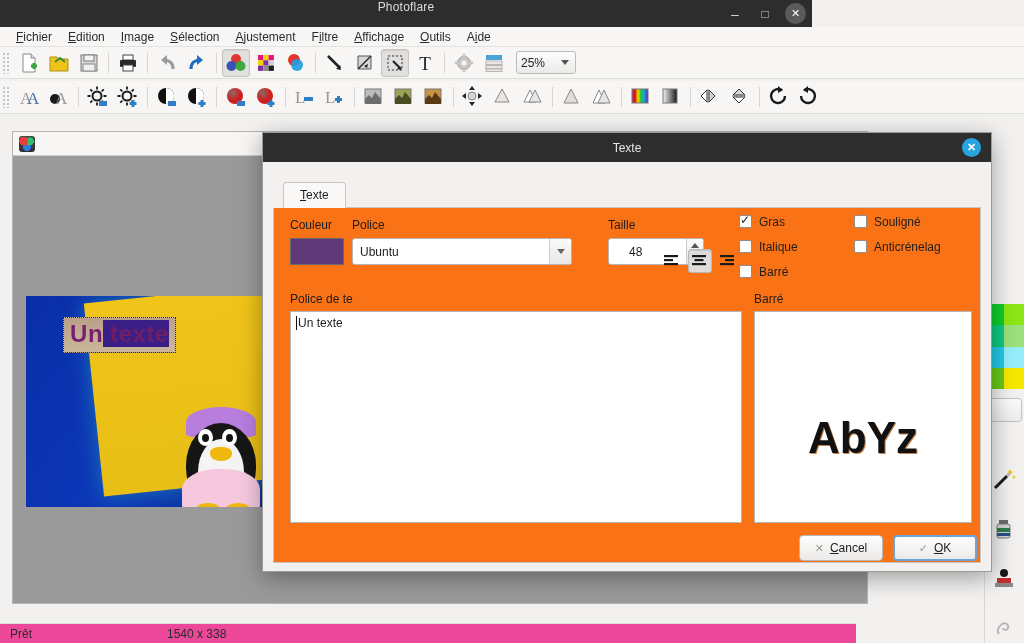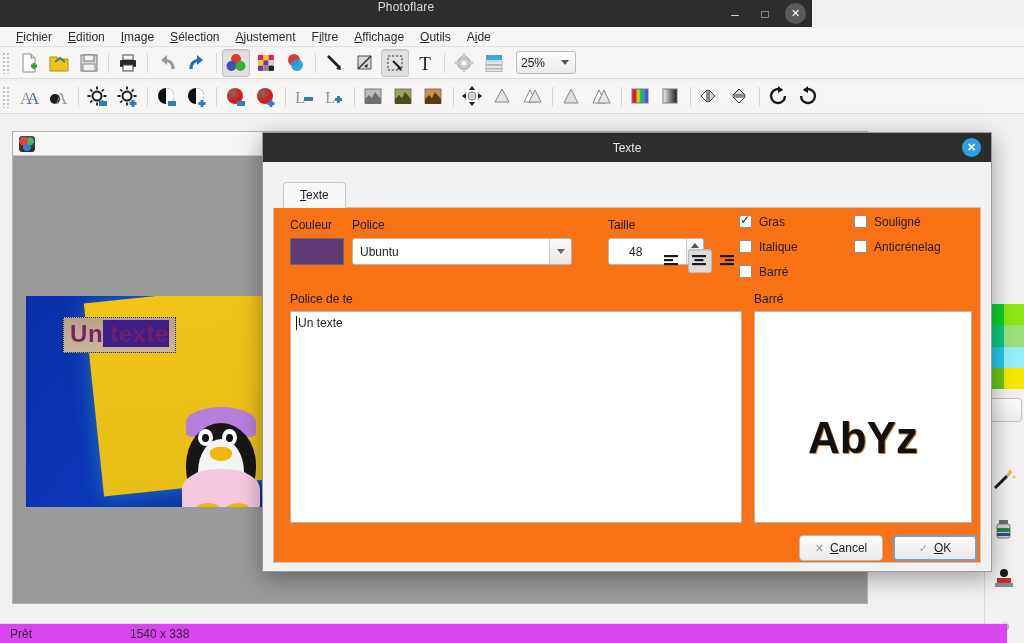--- a/index.html
+++ b/index.html
@@ -191,23 +191,23 @@
     background: linear-gradient(#fbfbfb,#ececec);
     border: 1px solid #c3c1bf; border-radius: 4px;
   }
   .docktool {
     position: absolute; right: 4px; width: 32px; height: 32px;
     display: flex; align-items: center; justify-content: center;
   }
 
   
   .statusbar {
-    position: absolute; left: 0; bottom: 0; width: 1007px; height: 20px;
-    background: #d946ef; border-top: 1px solid #dededc;
-    display: flex; align-items: center; font-size: 12px; color: #2b2b2b;
+    position: absolute; left: 0; bottom: 0; width: 856px; height: 20px;
+    background: #ec4899; border-top: 1px solid #dededc;
+    display: flex; align-items: center; font-size: 12px; color: #2b2b2b; gap: 37px;
   }
   .statusbar .st1 { margin-left: 10px; width: 120px; }
   .statusbar .st2 { }
 
   
   .dialog {
     position: absolute; left: 262px; top: 132px; width: 730px; height: 440px;
     background: #f2f1f0; border: 1px solid #9c9a98;
     box-shadow: 0 6px 22px rgba(0,0,0,.35);
   }

